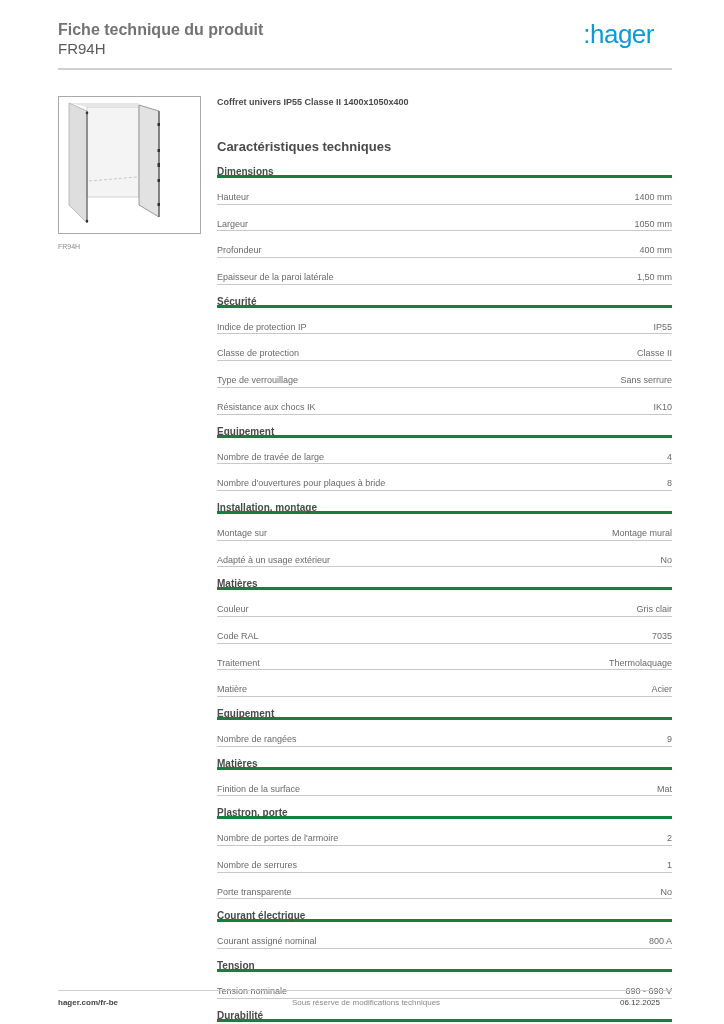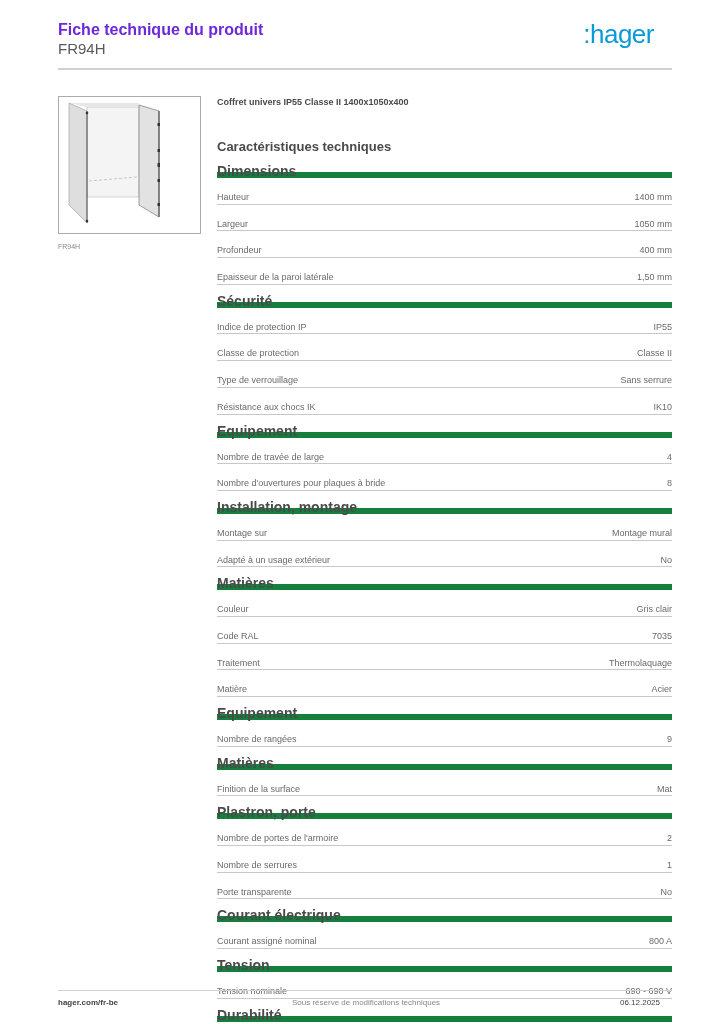--- a/index.html
+++ b/index.html
@@ -1,34 +1,34 @@
 <!DOCTYPE html>
 <html><head>
 <meta charset="utf-8">
 <style>
   * { box-sizing: border-box; margin: 0; padding: 0; }
   html, body { width: 724px; height: 1024px; background: #ffffff; overflow: hidden; }
   body { position: relative; font-family: "Liberation Sans", sans-serif; color: #555; }
 
   .header { position: absolute; left: 58px; top: 20px; width: 614px; height: 50px; }
-  .title { font-size: 16px; font-weight: bold; color: #6d28d9; line-height: 20px; }
+  .title { font-size: 16px; font-weight: bold; color: #737373; line-height: 20px; }
   .ref { font-size: 15px; color: #5a5a5a; line-height: 18px; }
   .logo { position: absolute; right: 18px; top: 0px; font-size: 26px; font-weight: normal; color: #0a9ad7; letter-spacing: -0.5px; line-height: 28px; }
   .header-rule { position: absolute; left: 58px; top: 68px; width: 614px; height: 2px; background: #d0d0d0; }
 
   .product-image { position: absolute; left: 58px; top: 96px; width: 143px; height: 138px; border: 1px solid #aaa; background: #fff; }
   .product-image svg { display: block; }
   .image-caption { position: absolute; left: 58px; top: 243px; font-size: 7px; color: #888; }
 
   .content { position: absolute; left: 217px; top: 96px; width: 455px; }
   .product-name { font-size: 9px; font-weight: bold; color: #4a4a4a; height: 14px; line-height: 12px; }
   .spec-heading { font-size: 13px; font-weight: bold; color: #4a4a4a; margin-top: 31px; height: 14px; line-height: 12px; }
 
   .section { margin-top: 10px; }
-  .section-title { font-size: 14px; font-weight: bold; color: #4a4a4a; height: 13px; line-height: 13px; border-bottom: 6px solid #15803d; }
+  .section-title { font-size: 10px; font-weight: bold; color: #4a4a4a; height: 13px; line-height: 13px; border-bottom: 3px solid #15803d; }
   .row { display: flex; justify-content: space-between; font-size: 9px; color: #6a6a6a; height: 14.7px; line-height: 14px; border-bottom: 1px solid #c8c8c8; margin-top: 12px; }
   .row .v { text-align: left; }
 
   .footer-rule { position: absolute; left: 58px; top: 990px; width: 614px; height: 1px; background: #d0d0d0; }
   .footer { position: absolute; left: 58px; top: 998px; width: 614px; font-size: 8px; height: 12px; text-align: right; }
   .footer .left { position: absolute; left: 0; font-weight: bold; color: #444; }
   .footer .center { position: absolute; left: 234px; color: #888; }
   .footer .right { position: absolute; right: 12px; font-weight: normal; color: #444; }
 </style>
 </head>

